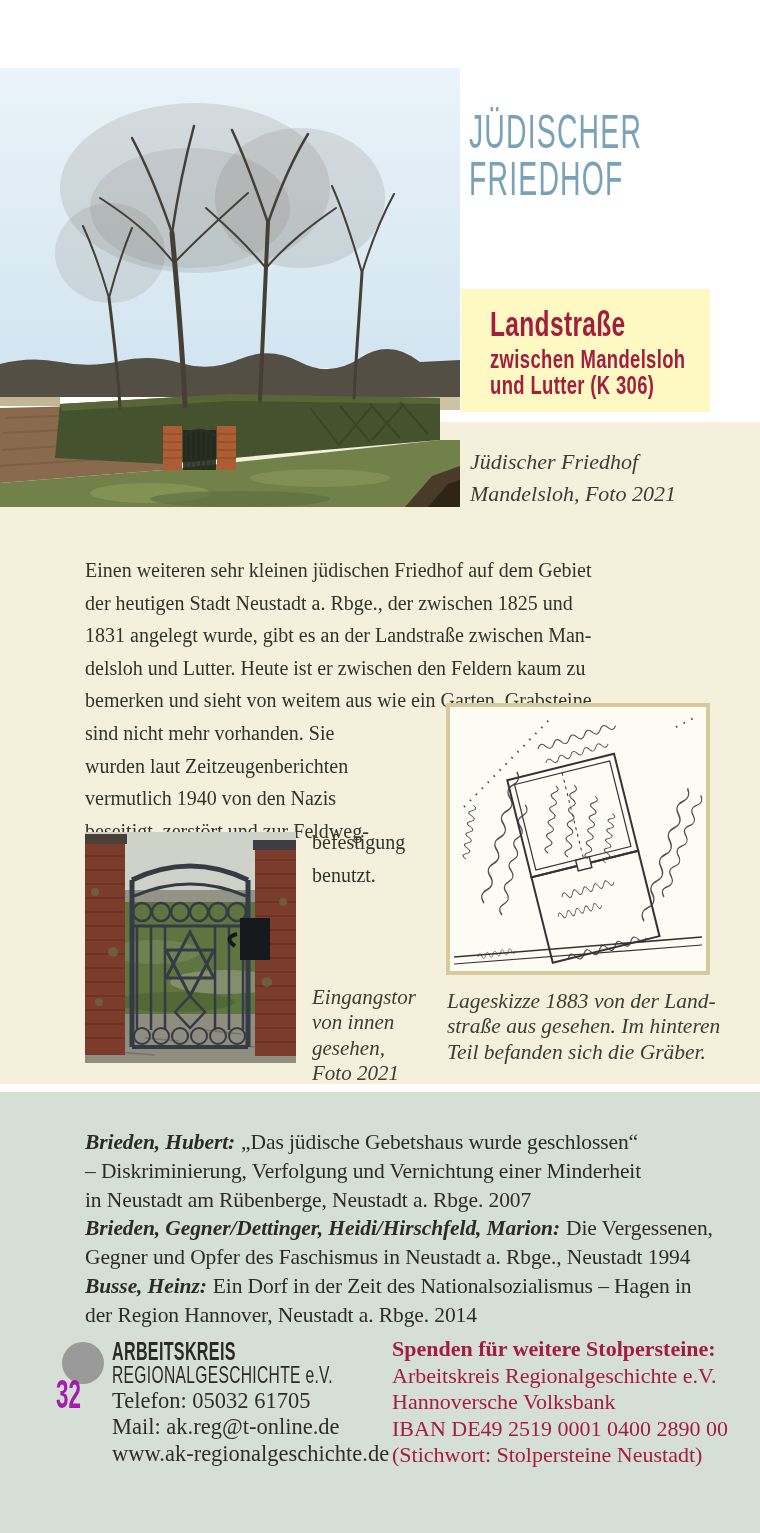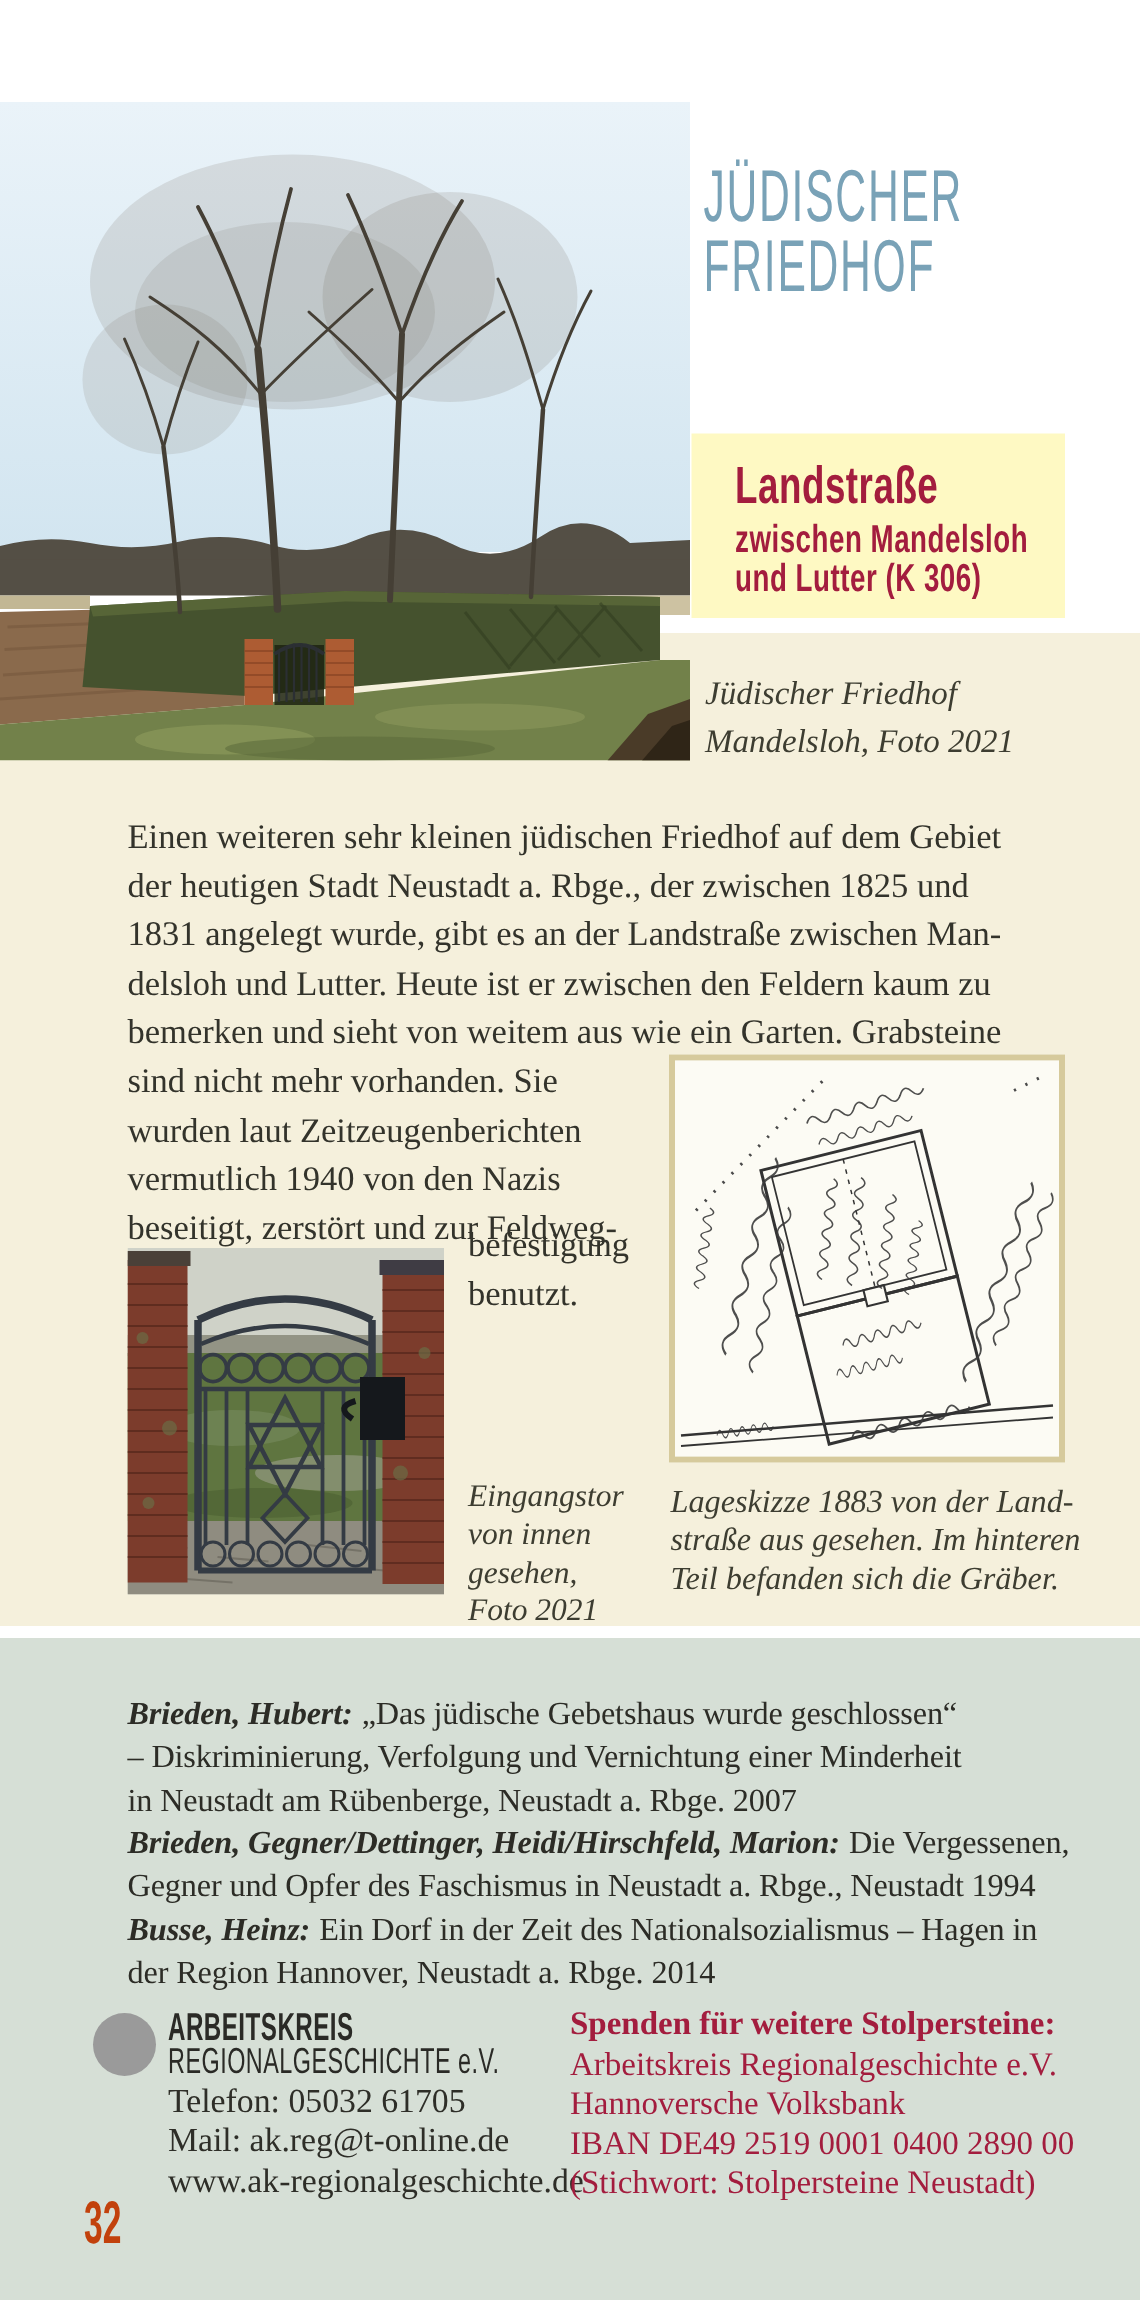--- a/index.html
+++ b/index.html
@@ -30,21 +30,21 @@
              font:700 26px/25.5px "Liberation Sans", sans-serif; }
   .loc-sub .cx { transform:scaleX(0.71); letter-spacing:0.5px; }
 
   
   .caption { font-style:italic; color:#3d3d31; }
   .cap-top { left:470px; top:446px; font-size:22px; line-height:31.5px; }
   .cap-gate { left:312px; top:961px; font-size:21px; line-height:25.3px;margin-top:24px; }
   .cap-sketch { left:447px; top:989px; font-size:21.5px; line-height:25.3px; }
 
   
-  .body-text { color:#33332b; font-size:23px; line-height:32.6px; white-space:nowrap; }
+  .body-text { color:#33332b; font-size:20px; line-height:32.6px; white-space:nowrap;margin-top:12px; }
   .part1 { left:85px; top:542px; }
   .part2 { left:85px; top:705px; }
   .part3 { left:312px; top:814px; }
 
   
   .sketch { left:446px; top:703px; width:256px; height:264px;
             border:4px solid #d6ca9c; background:#fcfbf4; }
   .gate-photo { left:85px; top:832px; width:211px; height:231px; }
 
   
@@ -58,23 +58,23 @@
   .e3 { left:85px; top:1272px; }
 
   
   .logo { left:62px; top:1342px; width:42px; height:42px; border-radius:50%; background:#9a9a9a; }
   .org-name { left:112px; top:1339px; color:#2a2a26; font-family:"Liberation Sans", sans-serif; }
   .org-l1 { display:block; transform-origin:0 0; transform:scaleX(0.62); white-space:nowrap;
             font-weight:700; font-size:26px; line-height:25px; letter-spacing:0.5px; }
   .org-l2 { display:block; transform-origin:0 0; transform:scaleX(0.65); white-space:nowrap;
             font-weight:400; font-size:24px; line-height:22px; letter-spacing:0.5px; }
   .org-contact { left:112px; top:1388px; color:#2e2e28; font-size:22.5px; line-height:26.3px; white-space:nowrap; }
-  .donation { left:380px; top:1336px; color:#a31d3e; font-size:22px; line-height:26.6px; white-space:nowrap; }
+  .donation { left:392px; top:1336px; color:#a31d3e; font-size:22px; line-height:26.6px; white-space:nowrap; }
   .don-head { font-weight:700; }
-  .page-num { left:56px; top:1462px; color:#c2410c; font:700 40px/40px "Liberation Sans", sans-serif; }
+  .page-num { left:56px; top:1374px; color:#a21caf; font:700 40px/40px "Liberation Sans", sans-serif; }
   .page-num .cx { transform:scaleX(0.56); }
 </style>
 </head>
 <body>
 
 <div class="page">
 
   <div class="abs bg-cream"></div>
   <div class="abs bg-green"></div>
 

